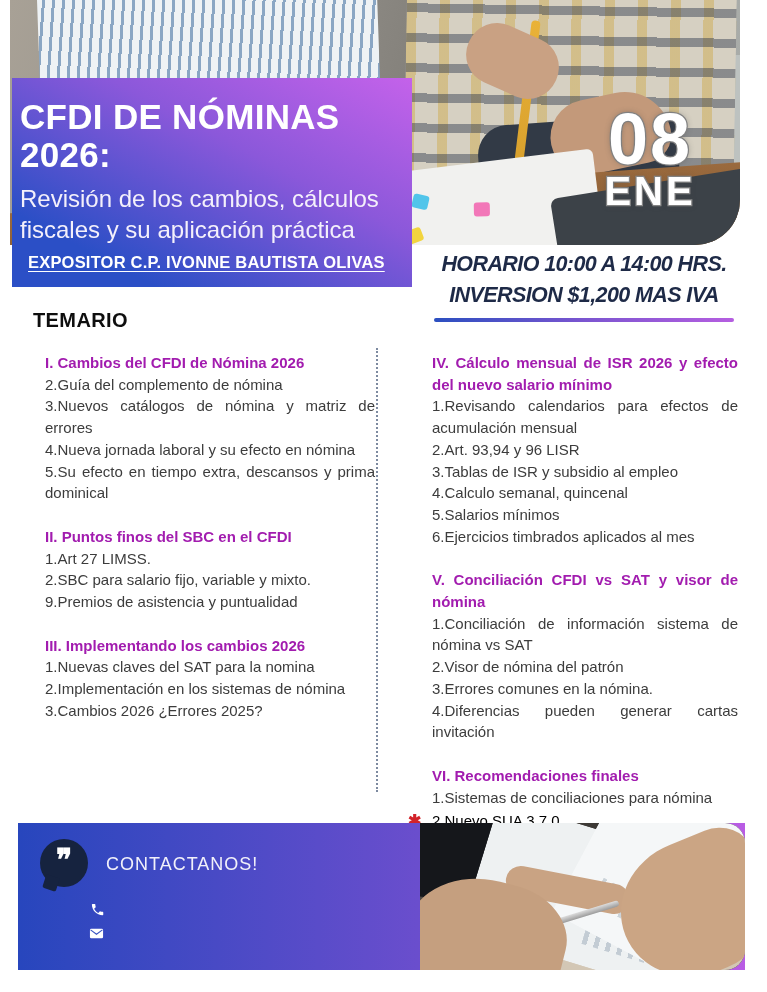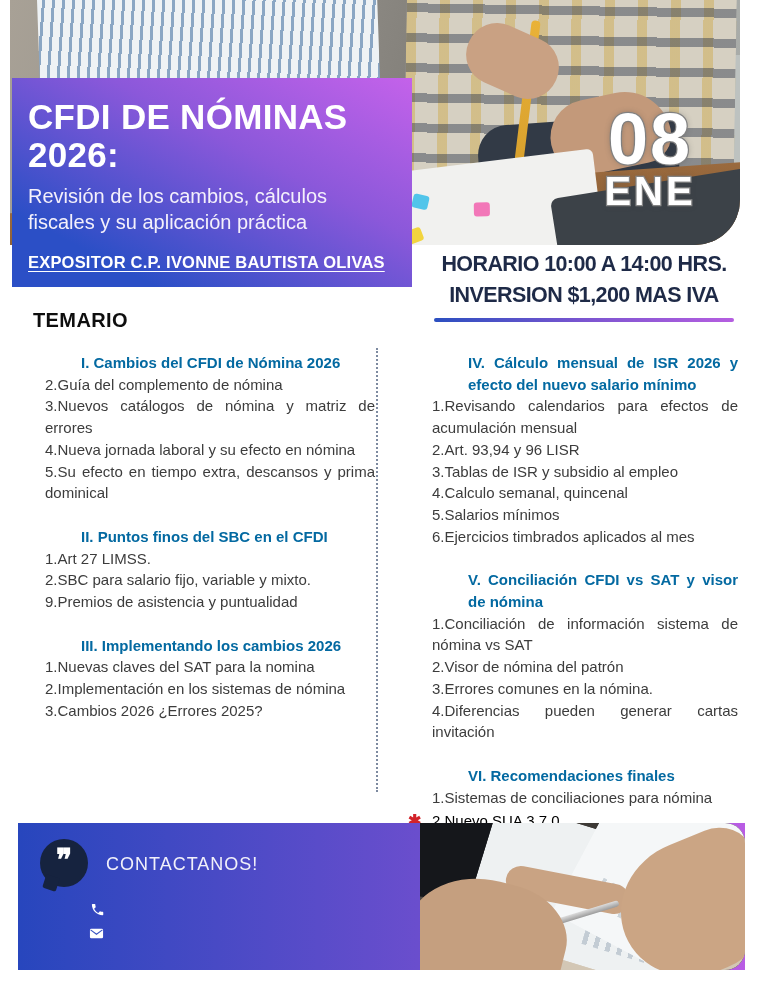--- a/index.html
+++ b/index.html
@@ -48,42 +48,42 @@
   .date-badge{position:absolute;left:575px;top:103px;width:130px;text-align:center;
     color:#ffffff;font-weight:800;line-height:1;
     -webkit-text-stroke:2.5px #8e8e8e;paint-order:stroke fill;
     text-shadow:0 0 6px rgba(70,70,70,.45);}
   .date-day{font-size:72px;letter-spacing:2px;}
   .date-month{font-size:40px;letter-spacing:3px;margin-top:-4px;}
   
   .hero-box{
     position:absolute;left:12px;top:78px;width:400px;height:209px;
     background:linear-gradient(to top right,#2b4fc6 18%,#8b58da 62%,#c462ea 100%);
-    color:#fff;box-sizing:border-box;padding:20px 16px;
+    color:#fff;box-sizing:border-box;padding:20px 8px;
   }
   .hero-title{font-size:35px;font-weight:800;line-height:1.08;letter-spacing:.3px;}
-  .hero-sub{font-size:20px;font-weight:400;line-height:1.3;margin-top:9px;color:#f4f0fb;}
+  .hero-sub{font-size:24px;font-weight:400;line-height:1.3;margin-top:9px;color:#f4f0fb;}
   .hero-expositor{position:absolute;left:16px;bottom:15px;font-size:16.5px;font-weight:700;
     letter-spacing:.2px;text-decoration:underline;text-underline-offset:3px;color:#ffffff;}
   
   .schedule{position:absolute;left:430px;top:249px;width:308px;text-align:center;
     color:#1e2a47;font-weight:800;}
-  .schedule .line{font-size:21.5px;letter-spacing:-0.6px;line-height:1.45;}
+  .schedule .line{font-size:21.5px;letter-spacing:-0.6px;line-height:1.45;font-style:italic;}
   .schedule-rule{height:4px;width:300px;margin:7px auto 0;
     background:linear-gradient(90deg,#2b4fc0,#7b55d0,#b55ee0);border-radius:2px;}
   
   .temario-heading{position:absolute;left:33px;top:309px;font-size:20px;font-weight:800;
     color:#0e0e0e;letter-spacing:.4px;}
   .col{position:absolute;top:352px;font-size:15px;color:#3c3c3c;line-height:21.7px;}
   .col-left{left:45px;width:330px;}
   .col-right{left:432px;width:306px;}
   .divider{position:absolute;left:376px;top:348px;height:444px;width:0;
     border-left:2px dotted #7d8aa0;}
   .section{margin-bottom:22px;}
-  .sec-title{font-weight:700;color:#0369a1;text-align:justify;margin-left:36px;}
+  .sec-title{font-weight:700;color:#a21caf;text-align:justify;}
   .topic{text-align:justify;}
   .topic-red{position:relative;margin-top:2px;}
   .topic-red .red-text{color:#000000;font-weight:400;text-decoration:underline;
     text-underline-offset:2px;}
   .star{position:absolute;left:-24px;top:0;color:#d2232a;font-size:16px;font-weight:700;}
   
   .footer{position:absolute;left:18px;top:823px;width:727px;height:147px;
     background:linear-gradient(90deg,#2746bd 0%,#6a4ecd 55%,#b95ce4 100%);}
   .bubble{position:absolute;left:22px;top:16px;width:48px;height:48px;border-radius:50%;
     background:#16233f;display:flex;align-items:center;justify-content:center;}

